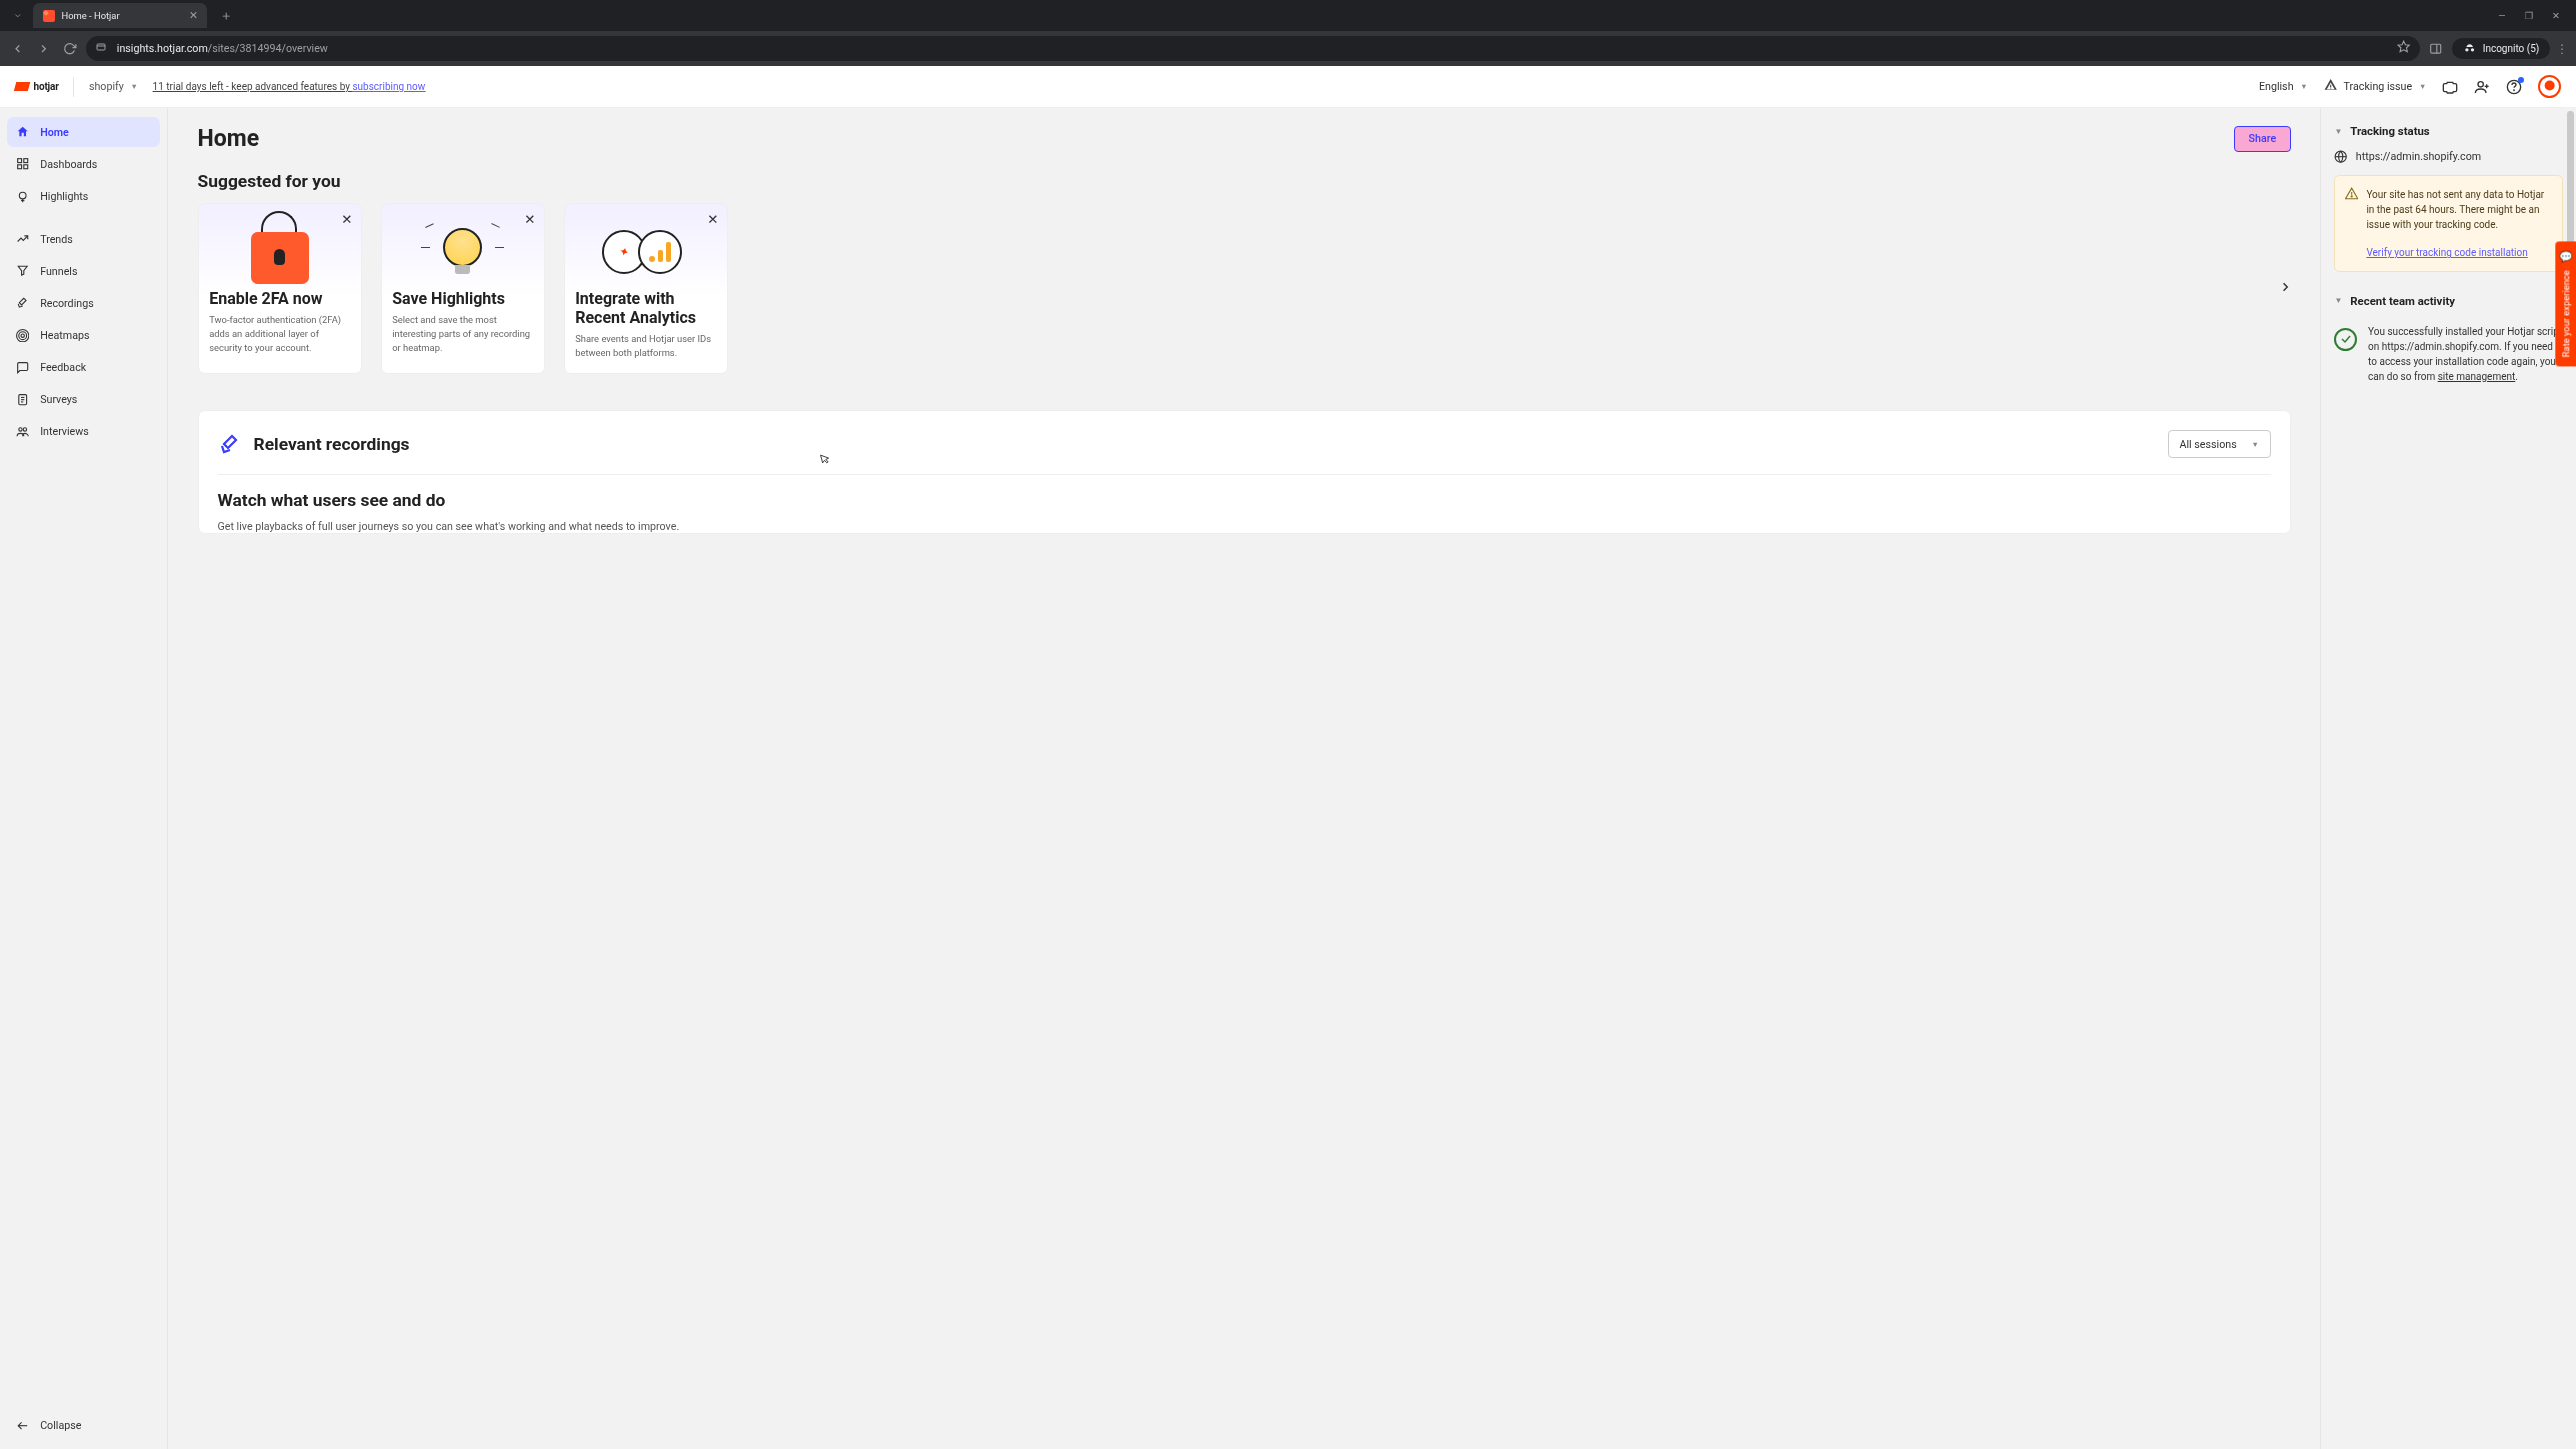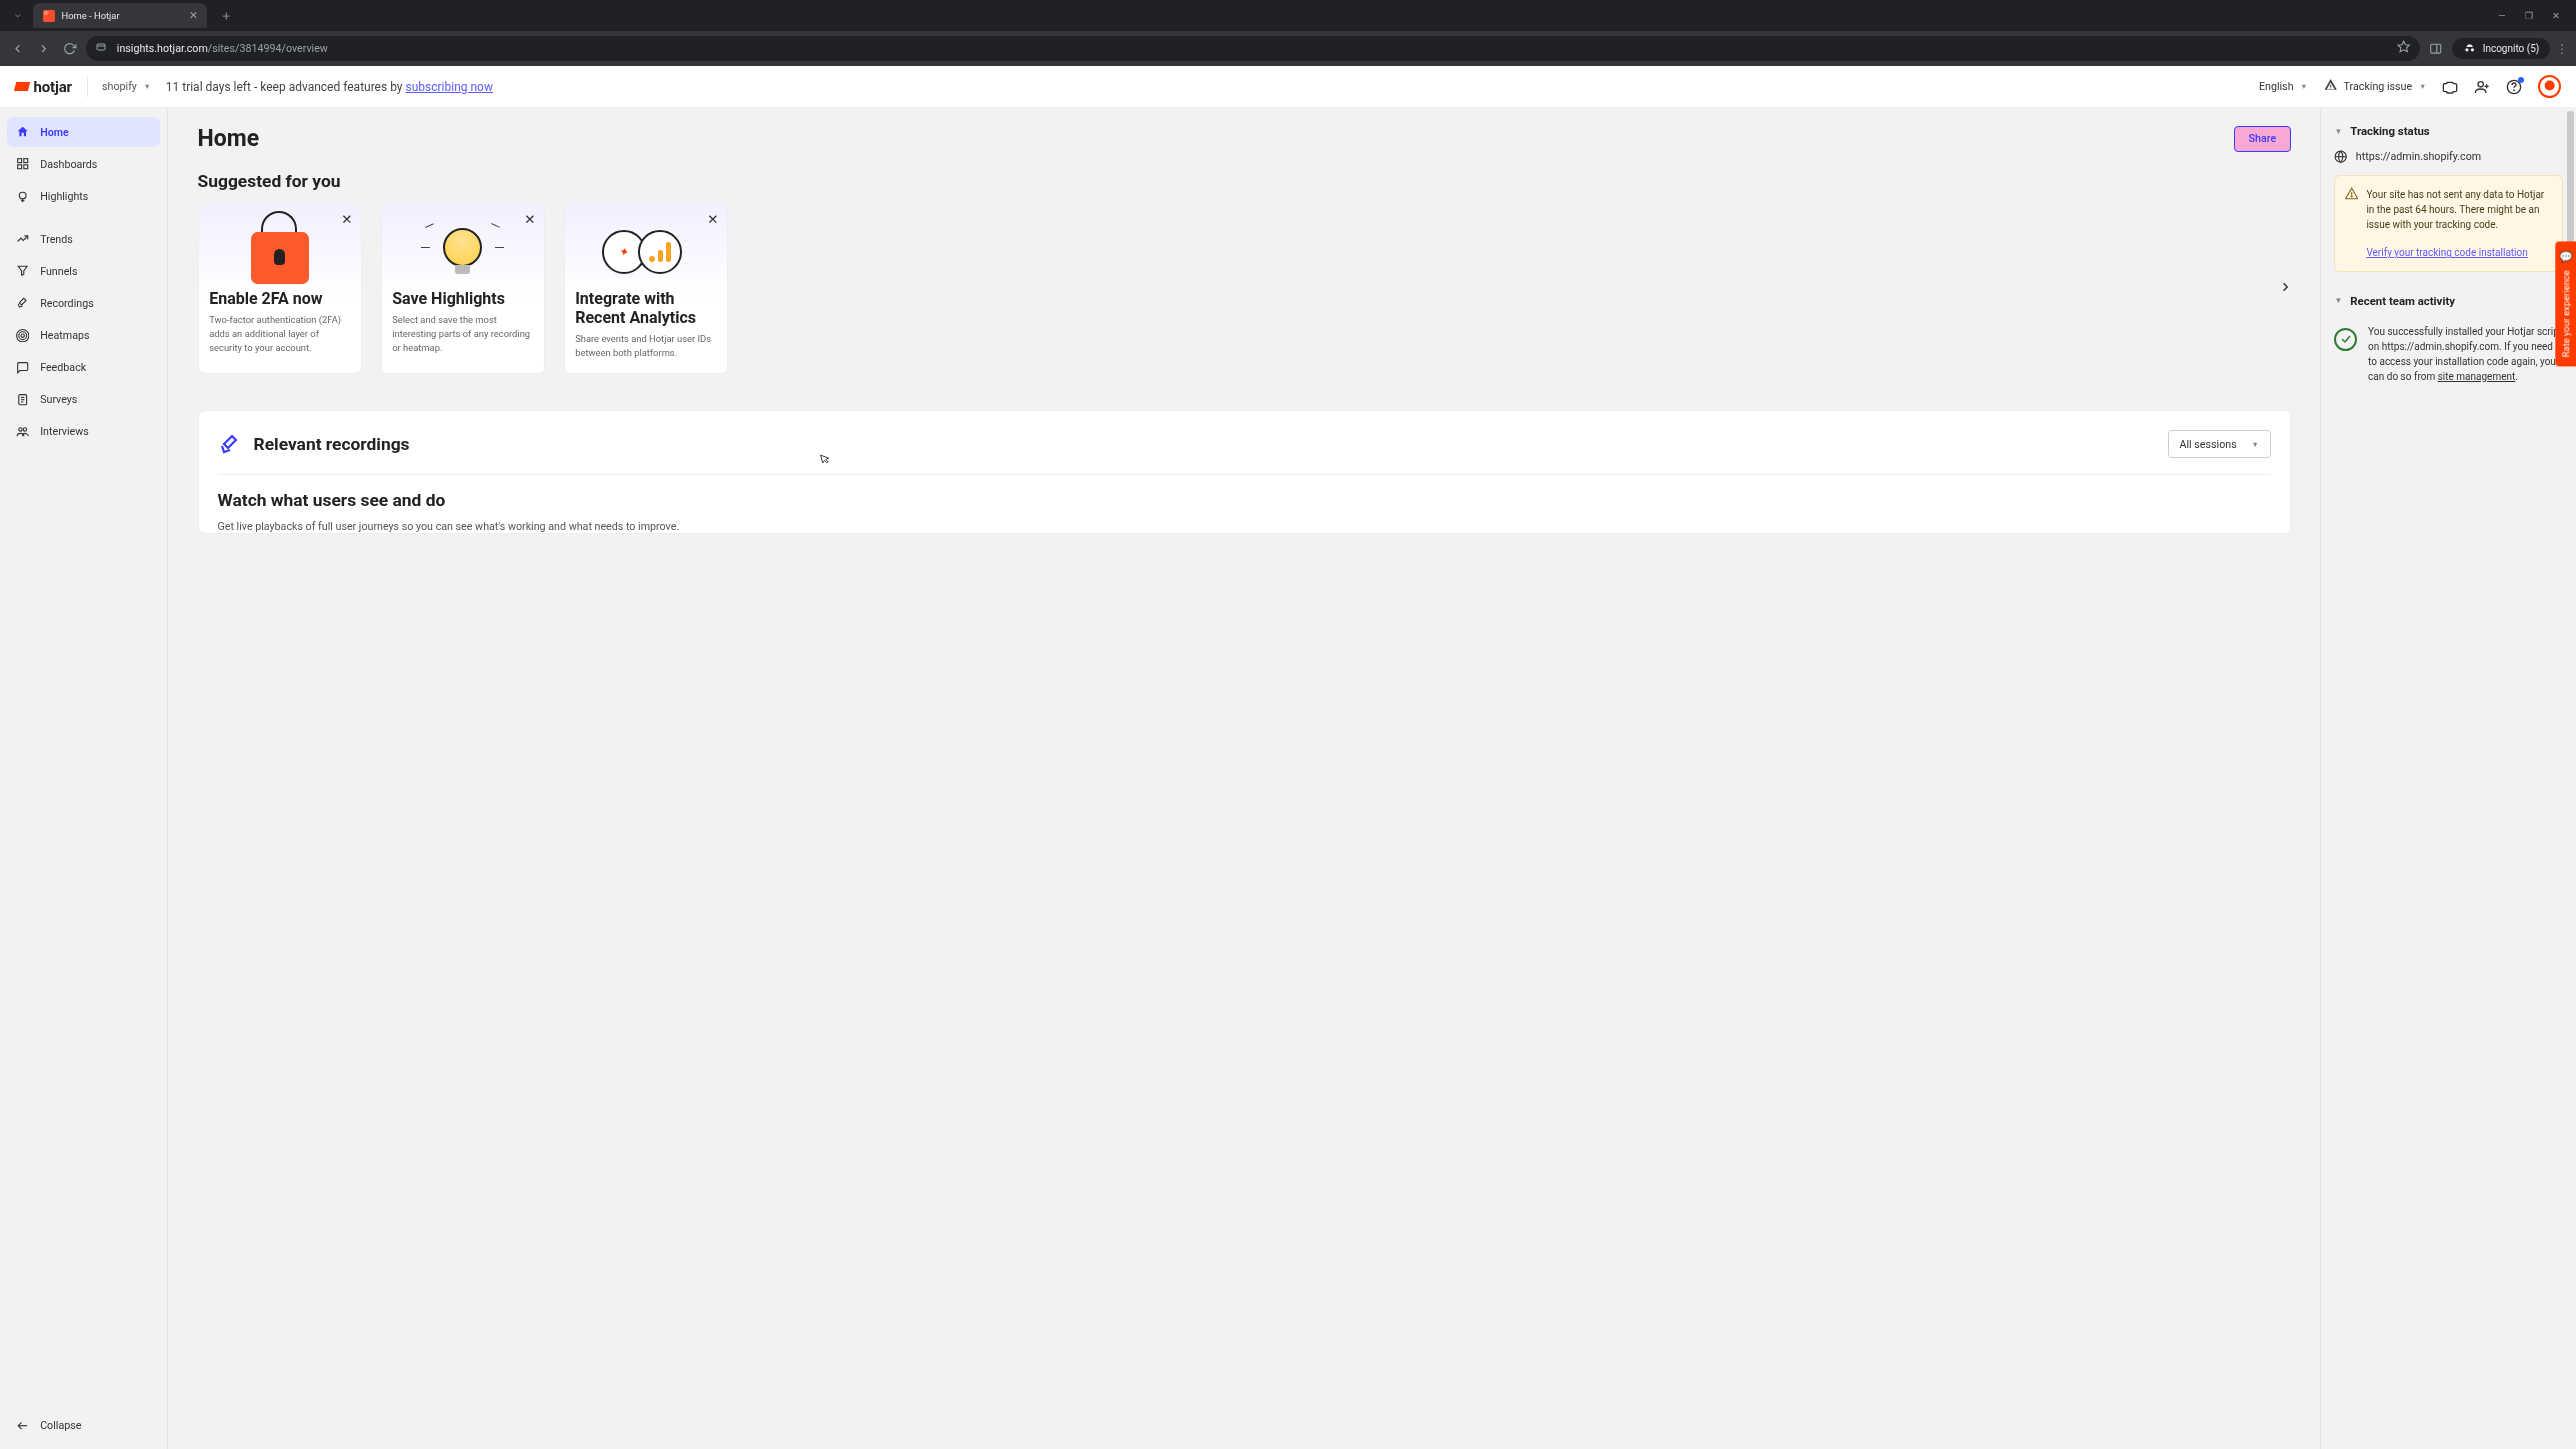--- a/index.html
+++ b/index.html
@@ -27,25 +27,25 @@
     .url-star { margin-left: auto; color: #9aa0a6; }
     .incognito-pill { display: flex; align-items: center; gap: 6.7px; background: #202124; border-radius: 14.8px; padding: 4px 10.7px; color: #e8eaed; font-size: 10px; }
     .kebab { color: #9aa0a6; font-size: 12px; }
 
     
     .app-header { display: flex; align-items: center; height: 42px; background: #fff; padding: 0 14.8px; gap: 14.8px; border-bottom: 0.7px solid #eee; }
     .logo { display: flex; align-items: center; gap: 4px; }
     .logo-mark { width: 14.8px; height: 14.8px; position: relative; }
     .logo-mark::before { content: ""; position: absolute; width: 9.4px; height: 9.4px; background: #ff3c00; transform: skewX(-15deg); left: 0; top: 2.7px; }
     .logo-mark::after { content: ""; position: absolute; width: 9.4px; height: 9.4px; background: #ff3c00; transform: skewX(-15deg); left: 5.4px; top: 2.7px; }
-    .logo-text { font-size: 15px; font-weight: 700; color: #222; letter-spacing: -0.2px; text-align: center; }
+    .logo-text { font-size: 10px; font-weight: 700; color: #222; letter-spacing: -0.2px; text-align: center; }
     .divider-v { width: 0.7px; height: 20px; background: #e5e5e5; }
     .site-select { display: flex; align-items: center; gap: 6.7px; color: #555; font-size: 10.7px; }
     .caret { font-size: 7.4px; color: #888; }
-    .trial-text { color: #444; font-size: 12px; }
+    .trial-text { color: #444; font-size: 10px; text-decoration: underline; }
     .trial-text a { color: #5c5cff; text-decoration: underline; }
 
     .app-header-right { margin-left: auto; display: flex; align-items: center; gap: 16px; }
     .lang-select { display: flex; align-items: center; gap: 6.7px; color: #333; font-size: 10.7px; }
     .track-issue { display: flex; align-items: center; gap: 6.7px; color: #333; font-size: 10.7px; }
     .track-issue .warn { color: #444; }
     .header-icon { width: 16px; height: 16px; color: #333; position: relative; }
     .header-icon.dot::after { content: ""; position: absolute; width: 6px; height: 6px; background: #2962ff; border-radius: 50%; top: -1.3px; right: -1.3px; }
     .avatar { width: 23px; height: 23px; border-radius: 50%; background: #fff; border: 2px solid #ff3c00; position: relative; }
     .avatar::after { content: ""; position: absolute; width: 10.7px; height: 10.7px; background: #ff3c00; border-radius: 50%; top: 50%; left: 50%; transform: translate(-50%, -60%); }

